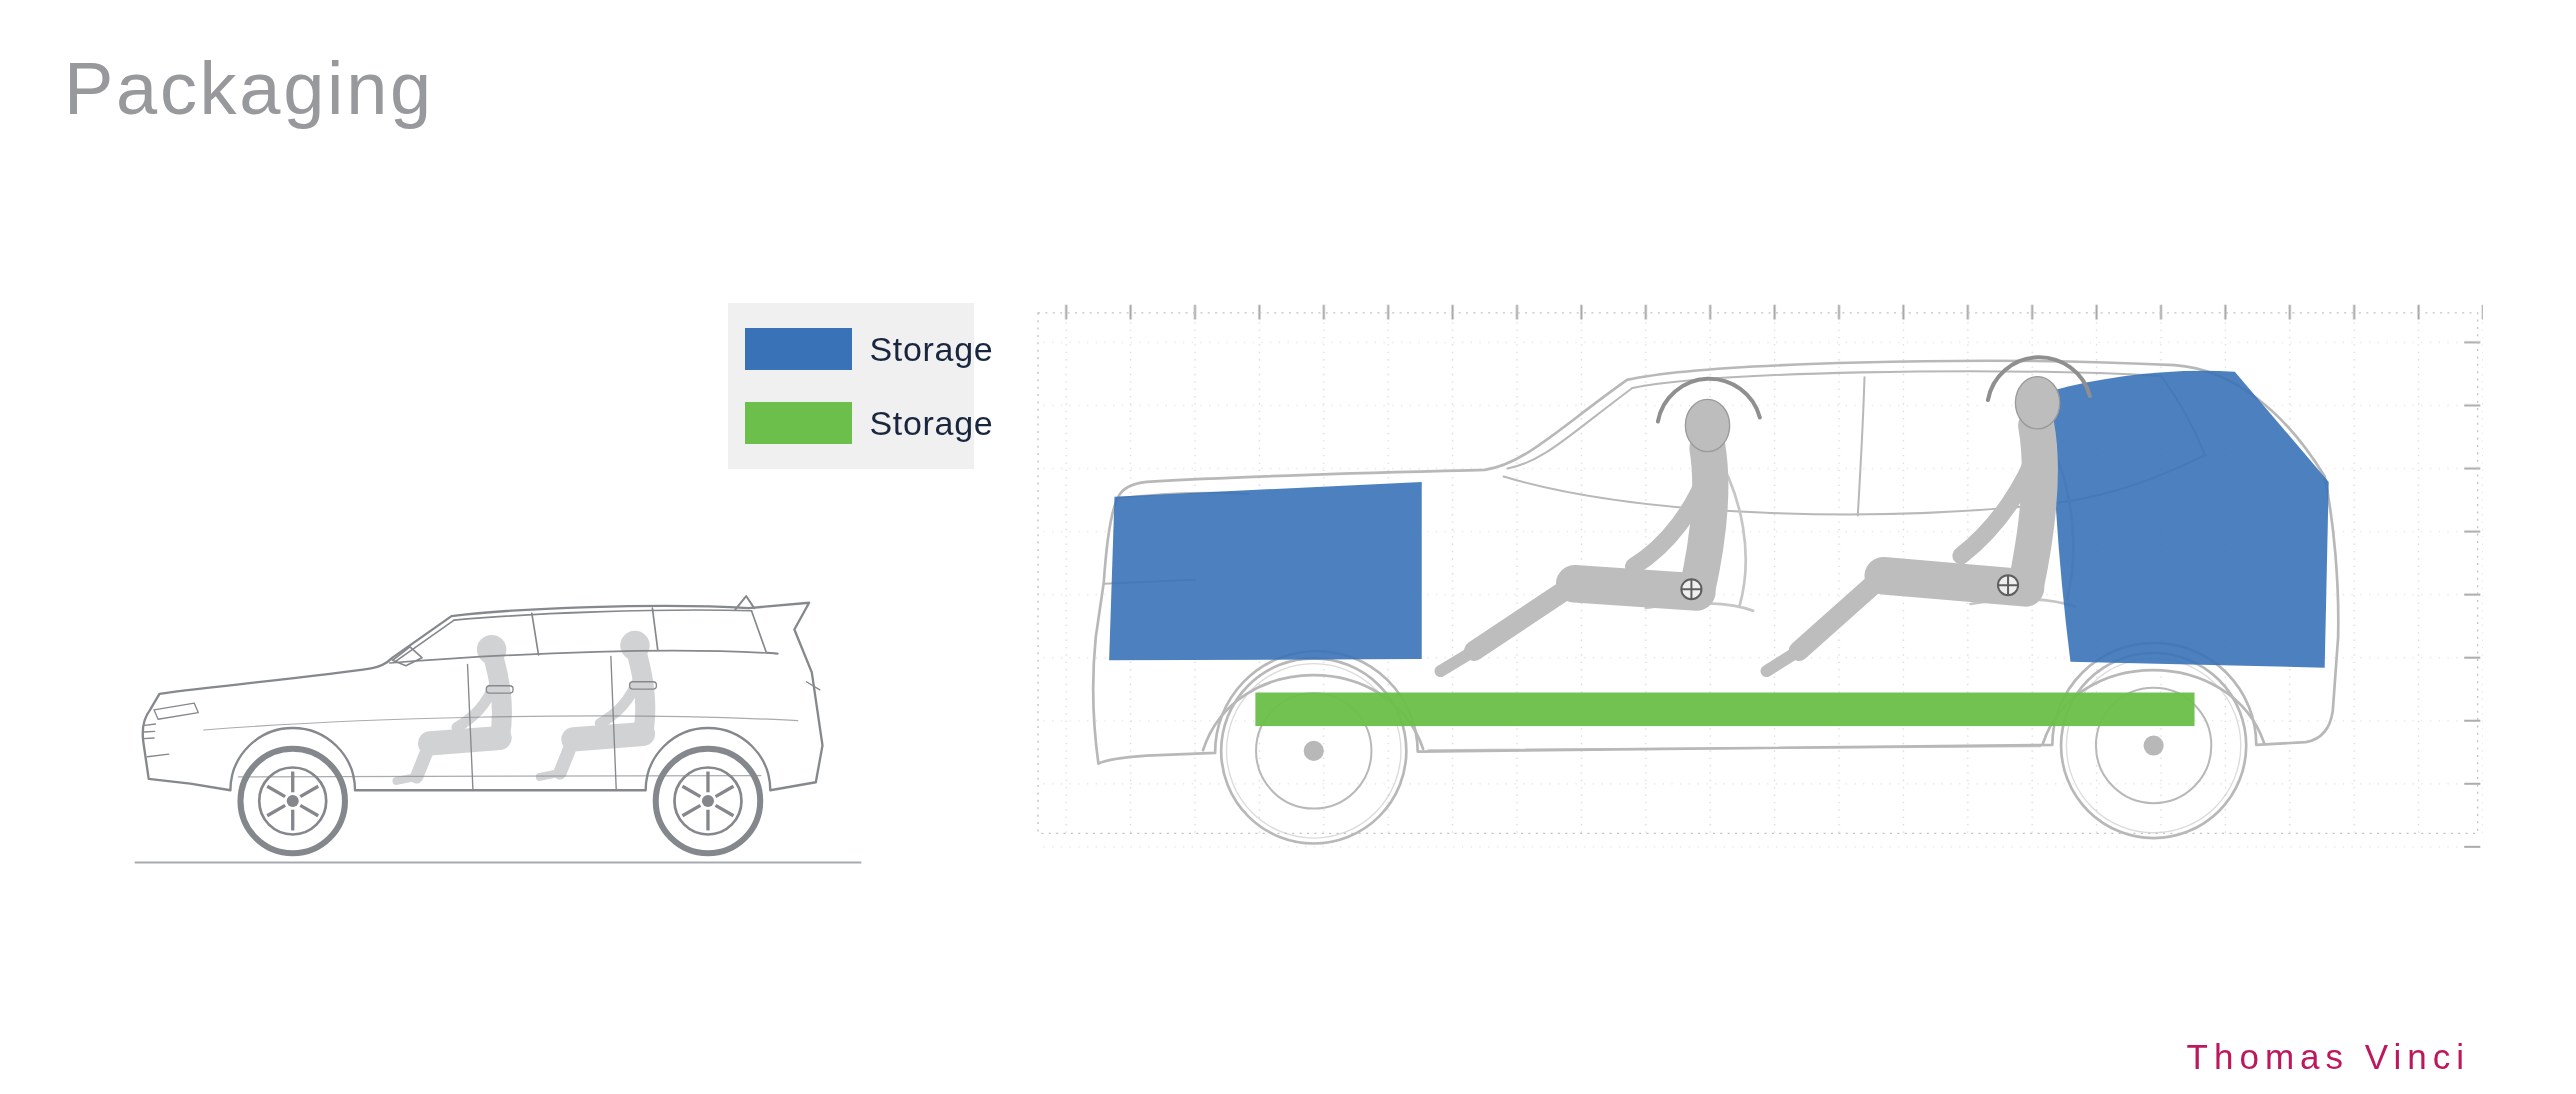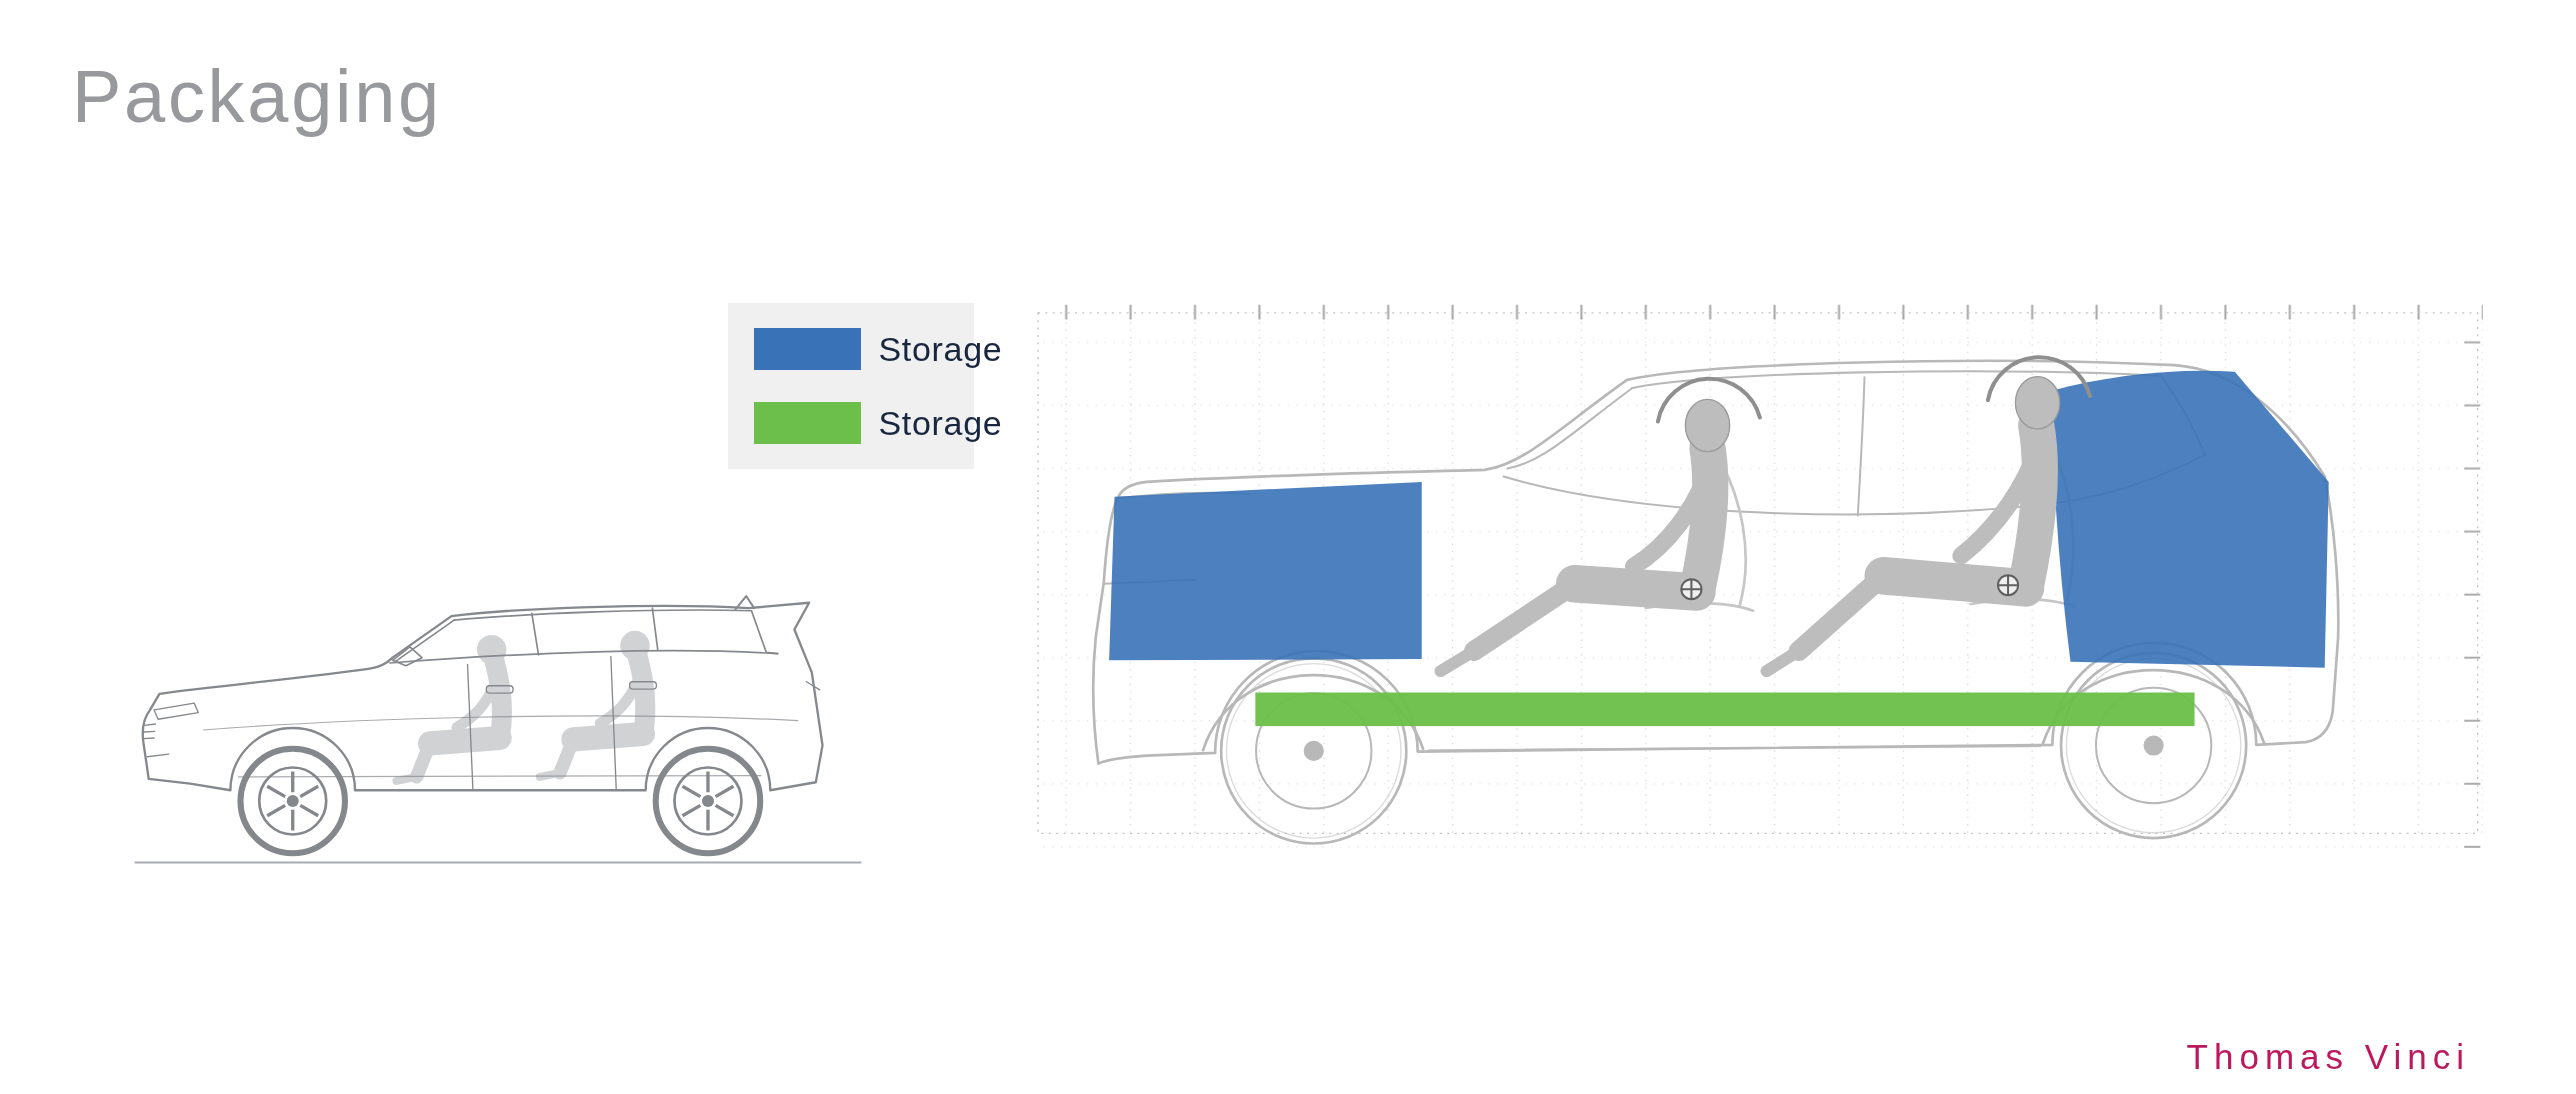--- a/index.html
+++ b/index.html
@@ -9,39 +9,39 @@
     width: 2576px;
     height: 1095px;
     background: #ffffff;
     overflow: hidden;
     font-family: "Liberation Sans", sans-serif;
   }
   .page-title {
     position: absolute;
     left: 64px;
     top: 48px;
-    margin: 8px;
+    margin: 0;
     font-size: 74px;
     line-height: 1.1;
     font-weight: 500;
     letter-spacing: 2.7px;
     color: #97999c;
   }
   .legend {
     position: absolute;
     left: 728px;
     top: 303px;
     width: 246px;
     height: 166px;
     background: #f0f0f1;
     display: flex;
     flex-direction: column;
     justify-content: center;
     gap: 32px;
-    padding-left: 26px;
+    padding-left: 17px;
   }
   .legend-row { display: flex; align-items: center; gap: 17.4px; }
   .swatch {
     display: inline-block;
     width: 107px;
     height: 42px;
     flex: 0 0 auto;
   }
   .legend-label {
     font-size: 34px;

